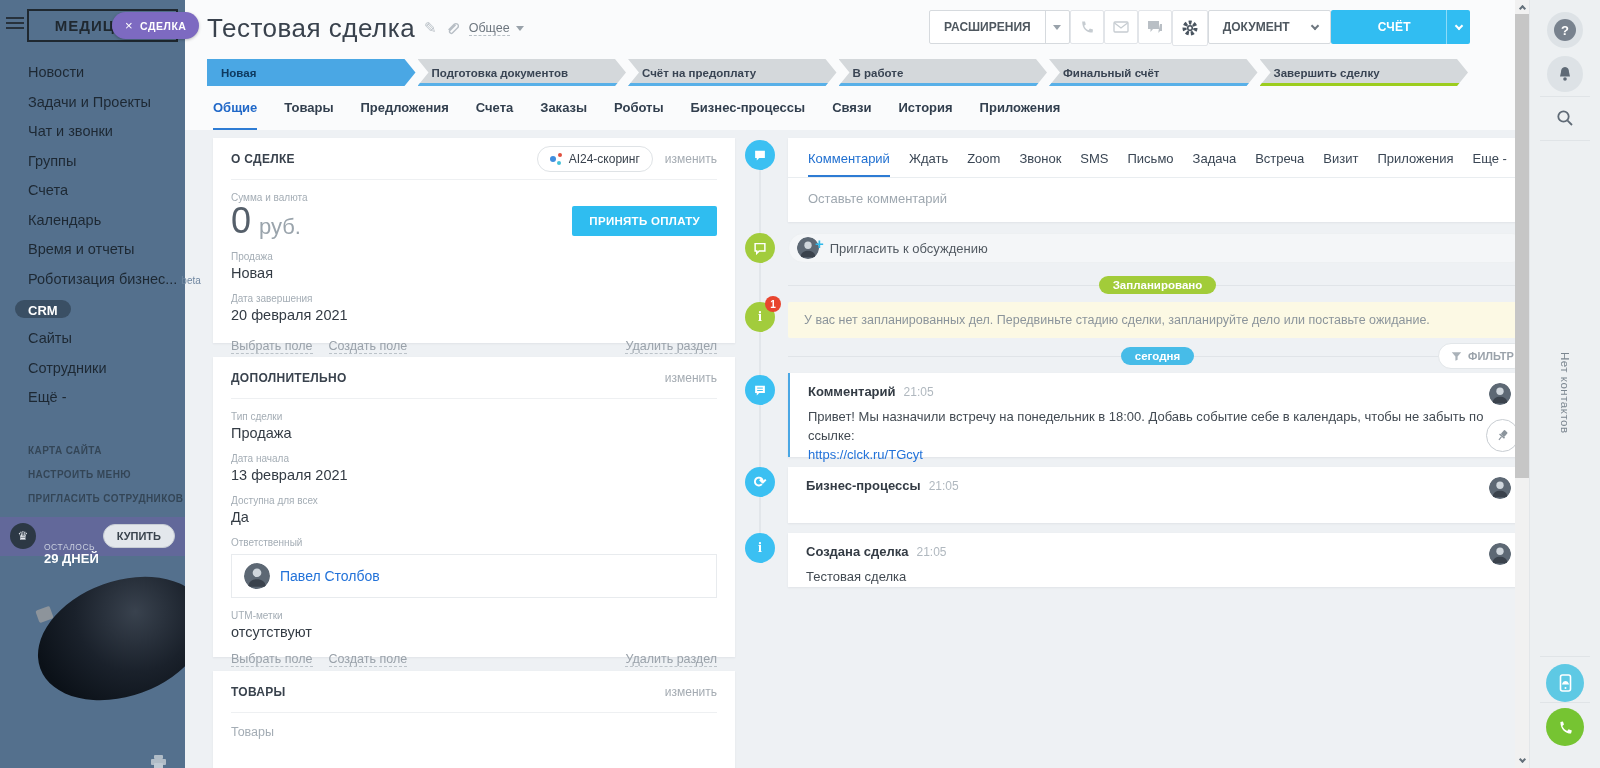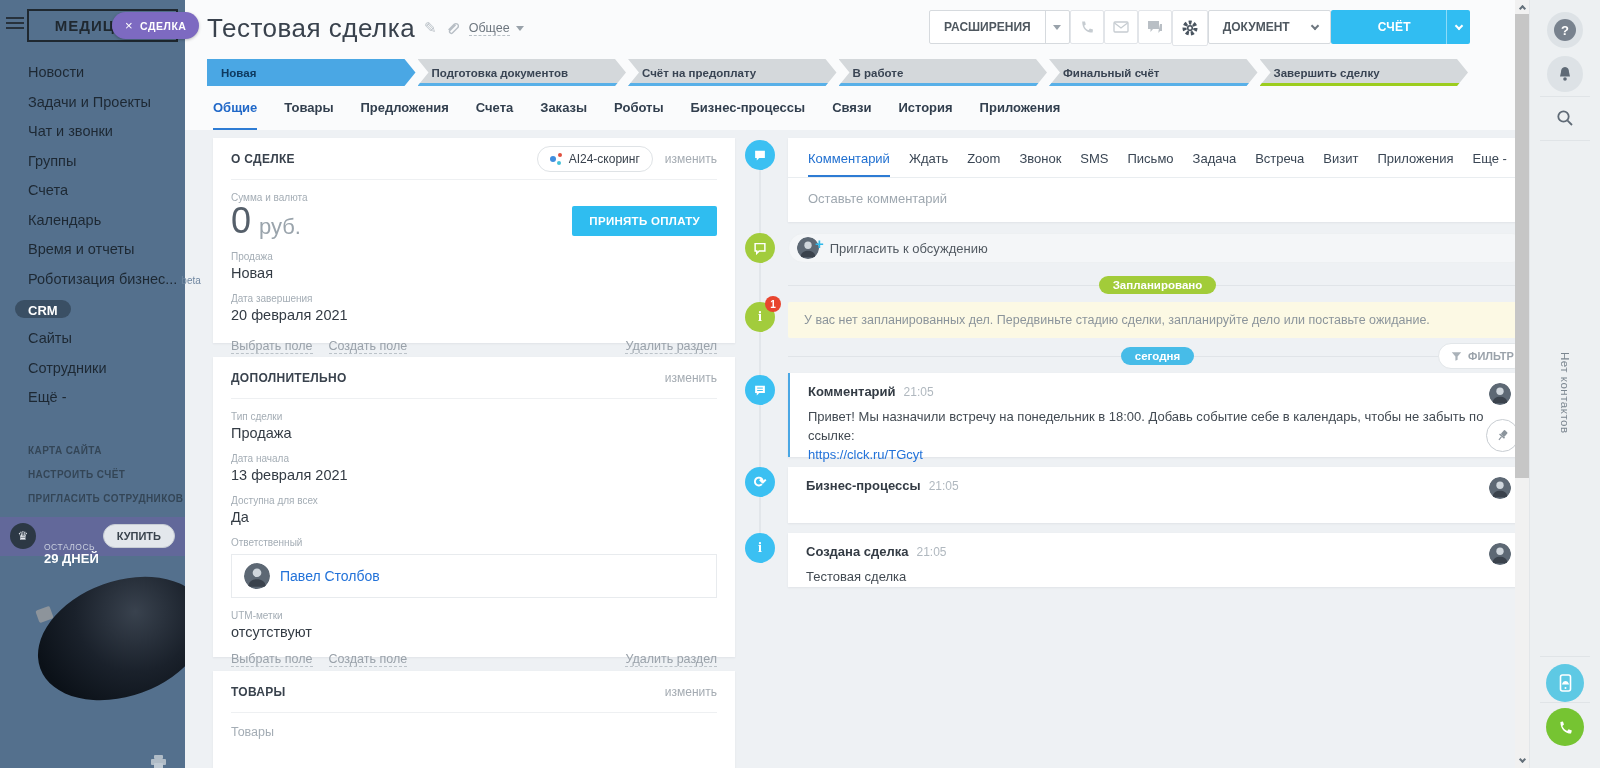--- a/index.html
+++ b/index.html
@@ -198,21 +198,21 @@
       <div class="sb-item">
         <span>Роботизация бизнес...</span><span class="beta">beta</span>
       </div>
       <div class="sb-item pill">CRM</div>
       <div class="sb-item">Сайты</div>
       <div class="sb-item">Сотрудники</div>
       <div class="sb-item">Ещё -</div>
     </nav>
     <div class="sb-foot">
       <div>КАРТА САЙТА</div>
-      <div>НАСТРОИТЬ СЧЁТ</div>
+      <div>НАСТРОИТЬ МЕНЮ</div>
       <div>ПРИГЛАСИТЬ СОТРУДНИКОВ</div>
     </div>
     <div class="license">
       <span class="crown">♛</span>
       <span class="lic-text">
         <span class="l1" style="display:block">ОСТАЛОСЬ</span>
         <span class="l2" style="display:block">29 ДНЕЙ</span>
       </span>
       <span class="buy-btn">КУПИТЬ</span>
     </div>

